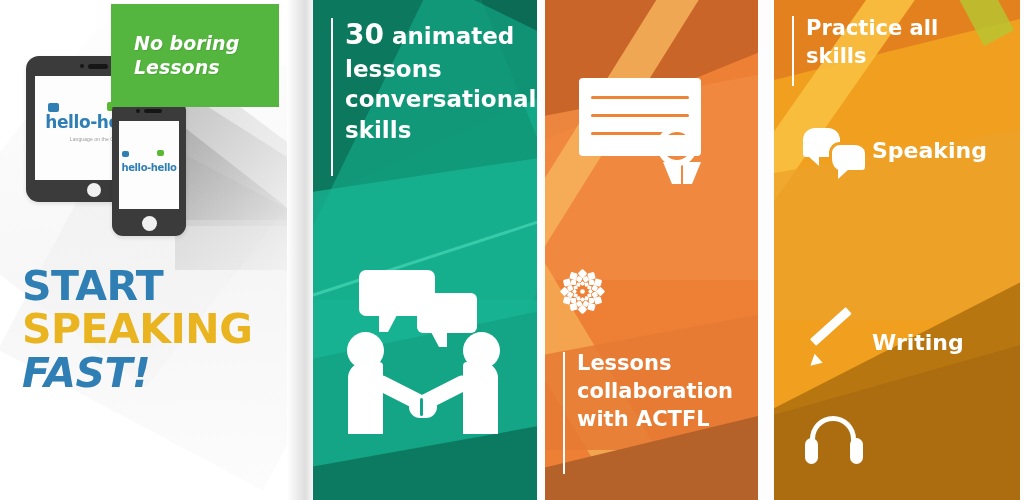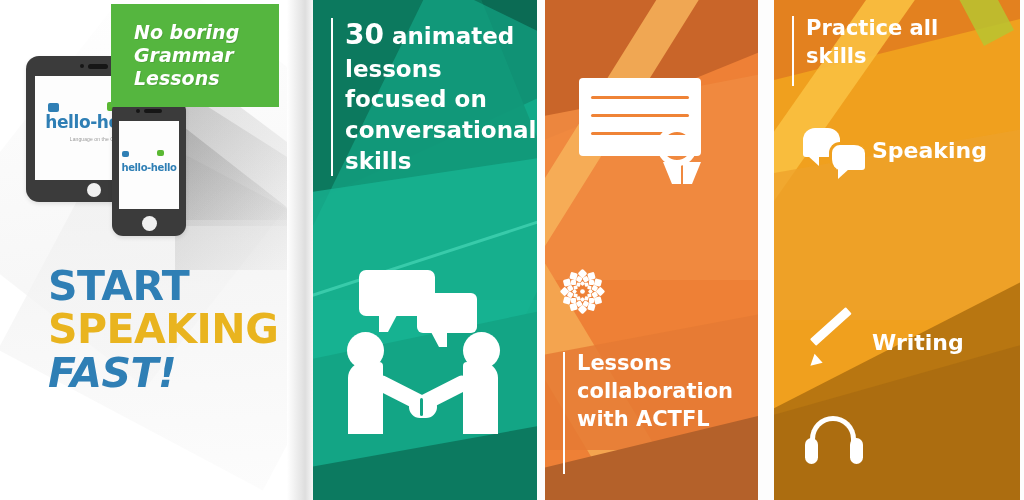--- a/index.html
+++ b/index.html
@@ -62,21 +62,21 @@
             clip-path:polygon(0 0,100% 0,100% 100%,81% 72%,100% 100%,0 100%);
             display:flex; align-items:center; }
   #ribbon-inner { padding-left:23px; padding-right:34px; }
   #ribbon-inner div { font-family:"DejaVu Sans", sans-serif; font-style:italic; font-weight:700; font-size:19px; line-height:1.22;
                       color:#ffffff; text-shadow:1px 1px 0 rgba(0,0,0,.09); white-space:nowrap; }
   #ribbon-shadow { position:absolute; left:172px; top:56px; width:150px; height:170px;
                    background:linear-gradient(135deg,rgba(40,40,40,.16),rgba(40,40,40,0));
                    clip-path:polygon(0 0,100% 66%,100% 100%,0 100%); }
 
   
-  #headline { position:absolute; left:22px; top:265px;margin-left:26px; }
+  #headline { position:absolute; left:22px; top:265px; }
   #headline .l { font-family:"DejaVu Sans", sans-serif; font-weight:700; font-size:41px; line-height:1.06; letter-spacing:-.5px; }
   #hl-1 { color:#2f7fb5; }
   #hl-2 { color:#e9b41f; }
   #hl-3 { color:#2f7fb5; font-style:italic; }
   #subline { position:absolute; left:22px; top:455px; font-family:"DejaVu Sans", sans-serif;
              font-weight:700; font-size:16.5px; color:#e9a81f; letter-spacing:-.2px; }
 
   
   .panel { position:absolute; top:0; height:500px; overflow:hidden; }
   .panel .facet { position:absolute; }
@@ -242,21 +242,20 @@
             <span class="logo-word">hello-hello</span>
           </div>
         </div>
       </div>
       <div class="home"></div>
     </div>
 
     <div id="ribbon">
       <div id="ribbon-inner">
         <div>No boring</div>
-        <div>Grammar</div>
         <div>Lessons</div>
       </div>
     </div>
 
     <div id="headline">
       <div class="l" id="hl-1">START</div>
       <div class="l" id="hl-2">SPEAKING</div>
       <div class="l" id="hl-3">FAST!</div>
     </div>
 
@@ -270,21 +269,20 @@
     <div class="facet" id="pg-4"></div>
     <div class="facet" id="pg-5"></div>
     <div class="facet" id="pg-6"></div>
     <div class="facet" id="pg-line"></div>
 
     <div class="ptext" id="txt-green">
       <div class="rule"></div>
       <div class="lines">
         <div><span class="big">30</span> animated</div>
         <div>lessons</div>
-        <div>focused on</div>
         <div>conversational</div>
         <div>skills</div>
       </div>
     </div>
 
     <div id="illus-green">
       <div class="sb" id="sb-1"></div>
       <div class="sb" id="sb-2"></div>
       <div class="person-head" id="ph-l"></div>
       <div class="person-body" id="pb-l"></div>

